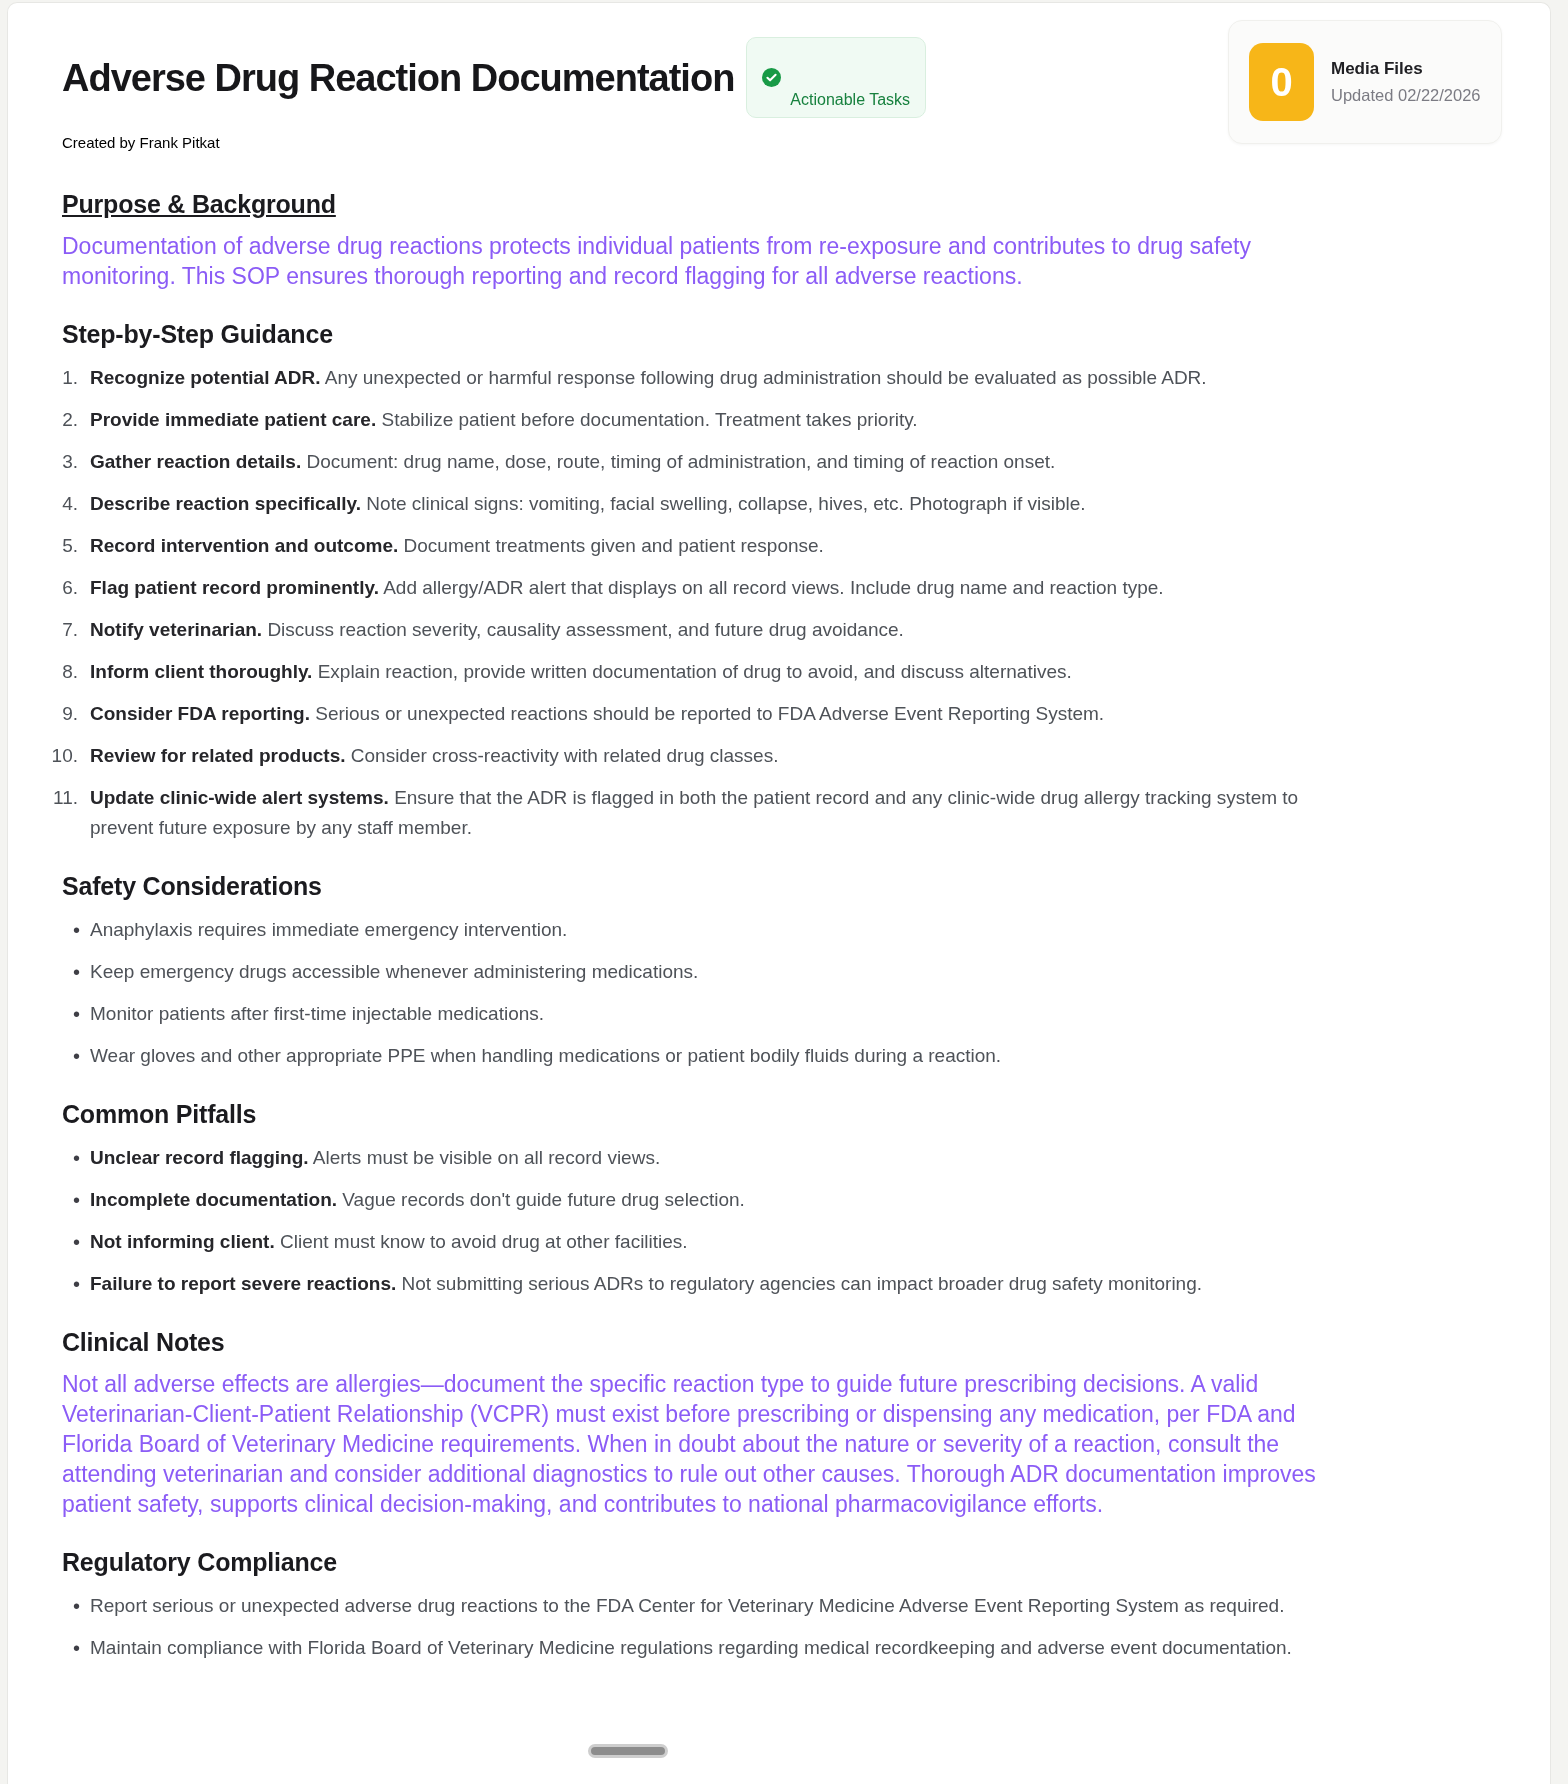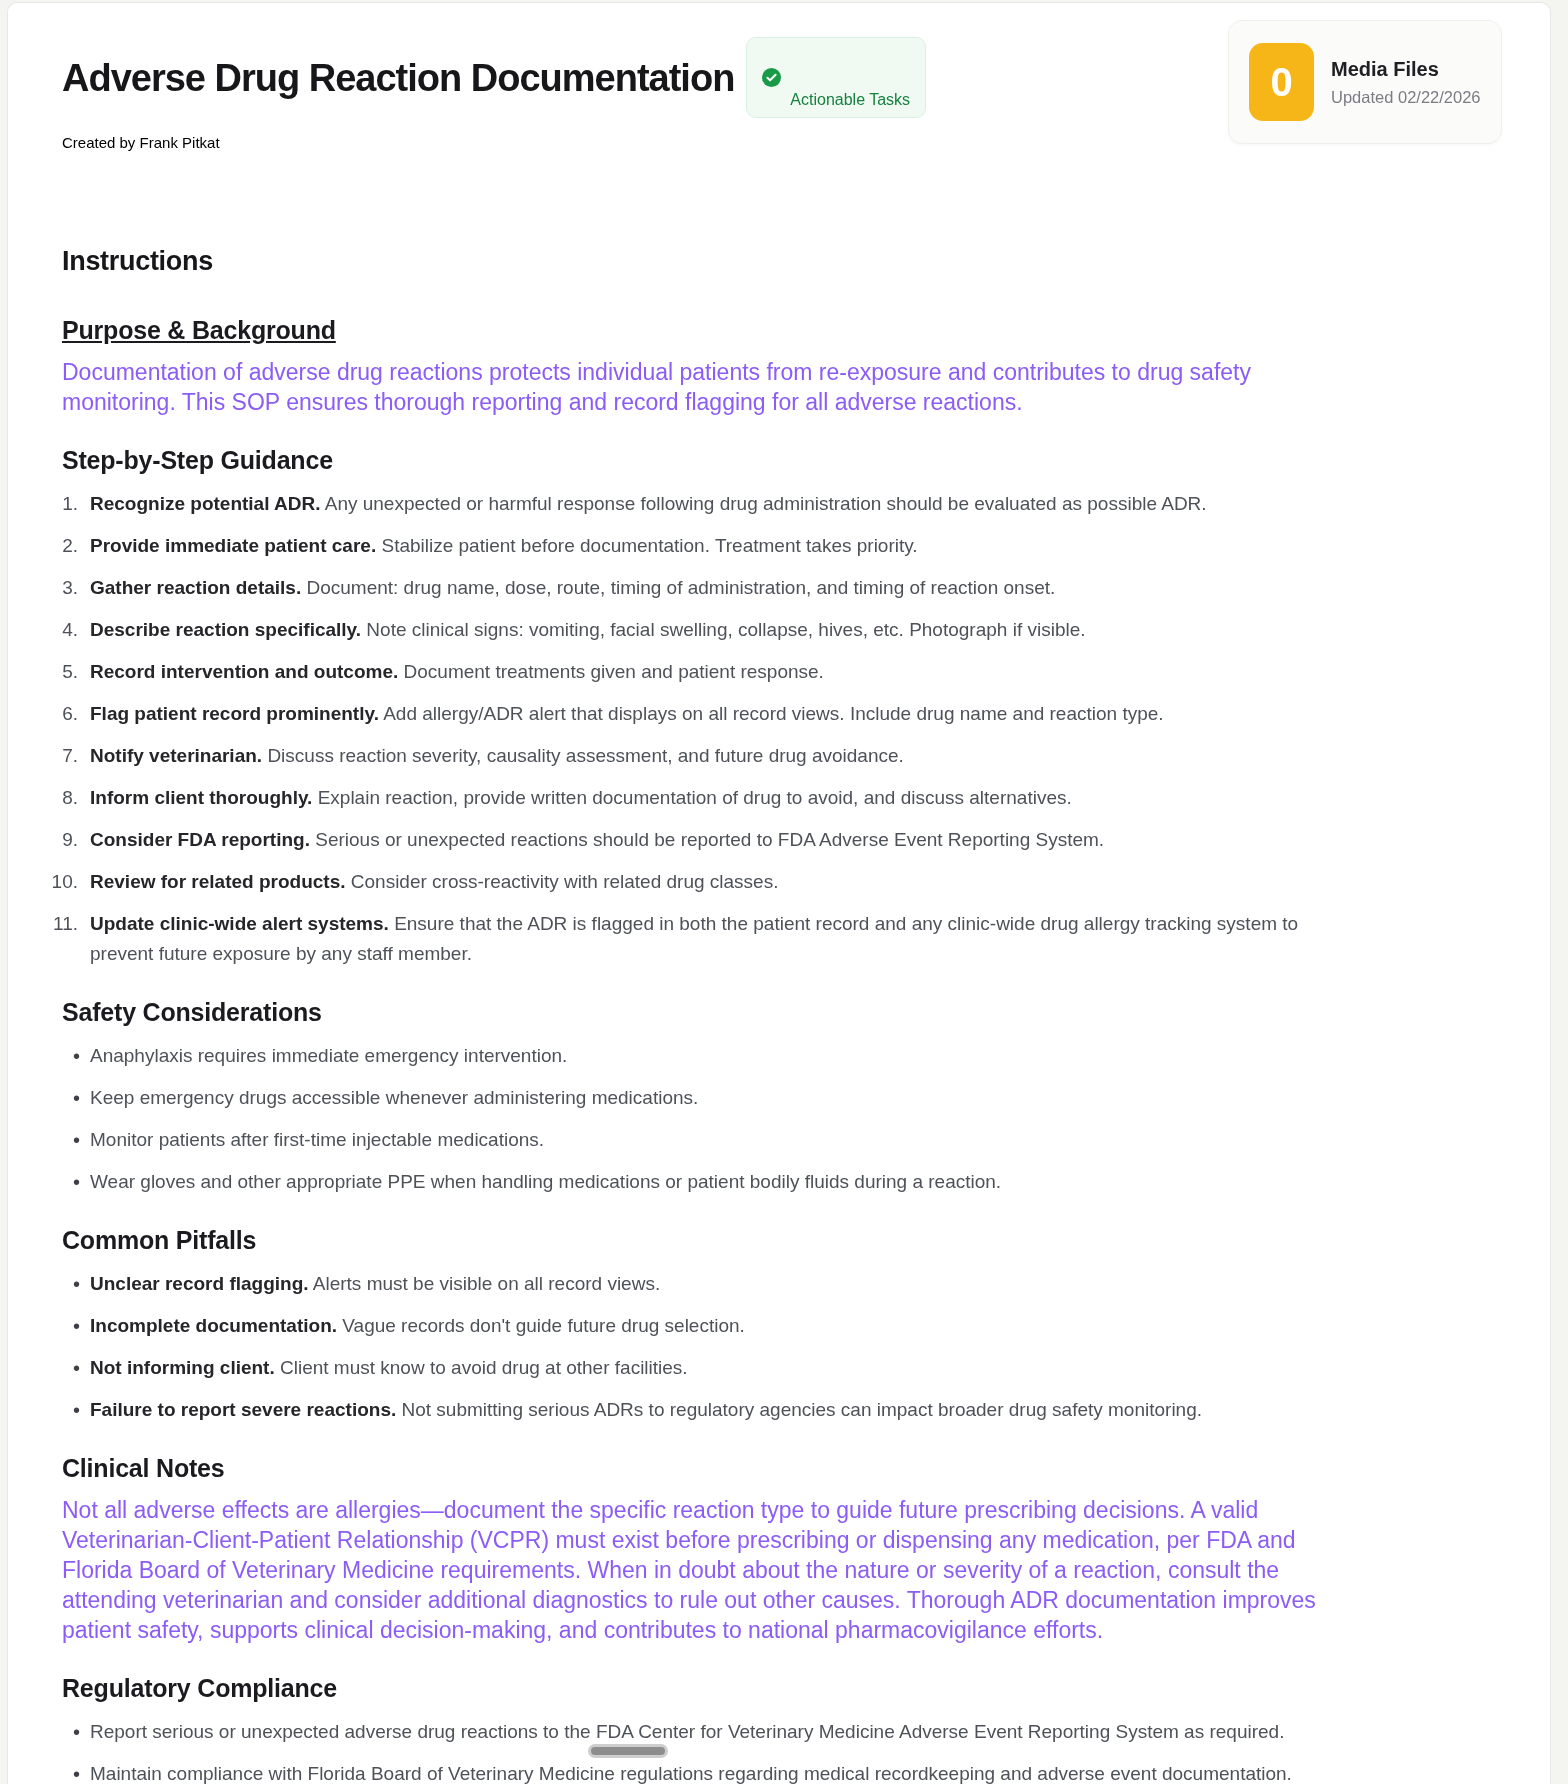--- a/index.html
+++ b/index.html
@@ -42,21 +42,21 @@
     box-shadow: 0 1px 3px rgba(0,0,0,0.04);
     display: flex; align-items: center; gap: 17px; padding: 0 20px;
     cursor: pointer;
   }
   .media-count {
     width: 65px; height: 78px; flex: none;
     background: #f7b618; border-radius: 14px;
     color: #ffffff; font-size: 40px; font-weight: 700;
     display: flex; align-items: center; justify-content: center;
   }
-  .media-title { font-size: 20px; font-weight: 700; color: #202024; }
+  .media-title { font-size: 17px; font-weight: 700; color: #202024; }
   .media-updated { margin-top: 7px; font-size: 16.5px; color: #7b7b83; }
   
   h2.instructions {
     margin: 94px 0 0; font-size: 27px; line-height: 32px;
     font-weight: 700; letter-spacing: -0.3px; color: #17171a;
   }
   h3.sec-h {
     margin: 28px 0 0; font-size: 25px; line-height: 30px;
     font-weight: 800; letter-spacing: -0.2px; color: #1b1b1f;
   }
@@ -115,21 +115,20 @@
 
       <div class="media-card">
         <div class="media-count">0</div>
         <div class="media-text">
           <div class="media-title">Media Files</div>
           <div class="media-updated">Updated 02/22/2026</div>
         </div>
       </div>
     </div>
 
-    <h2 class="instructions">Instructions</h2>
 
     <h3 class="sec-h first">Purpose &amp; Background</h3>
     <p class="body">Documentation of adverse drug reactions protects individual patients from re-exposure and contributes to drug safety monitoring. This SOP ensures thorough reporting and record flagging for all adverse reactions.</p>
 
     <h3 class="sec-h">Step-by-Step Guidance</h3>
     <ol class="steps">
       <li><span class="lead">Recognize potential ADR.</span> <span>Any unexpected or harmful response following drug administration should be evaluated as possible ADR.</span></li>
       <li><span class="lead">Provide immediate patient care.</span> <span>Stabilize patient before documentation. Treatment takes priority.</span></li>
       <li><span class="lead">Gather reaction details.</span> <span>Document: drug name, dose, route, timing of administration, and timing of reaction onset.</span></li>
       <li><span class="lead">Describe reaction specifically.</span> <span>Note clinical signs: vomiting, facial swelling, collapse, hives, etc. Photograph if visible.</span></li>

